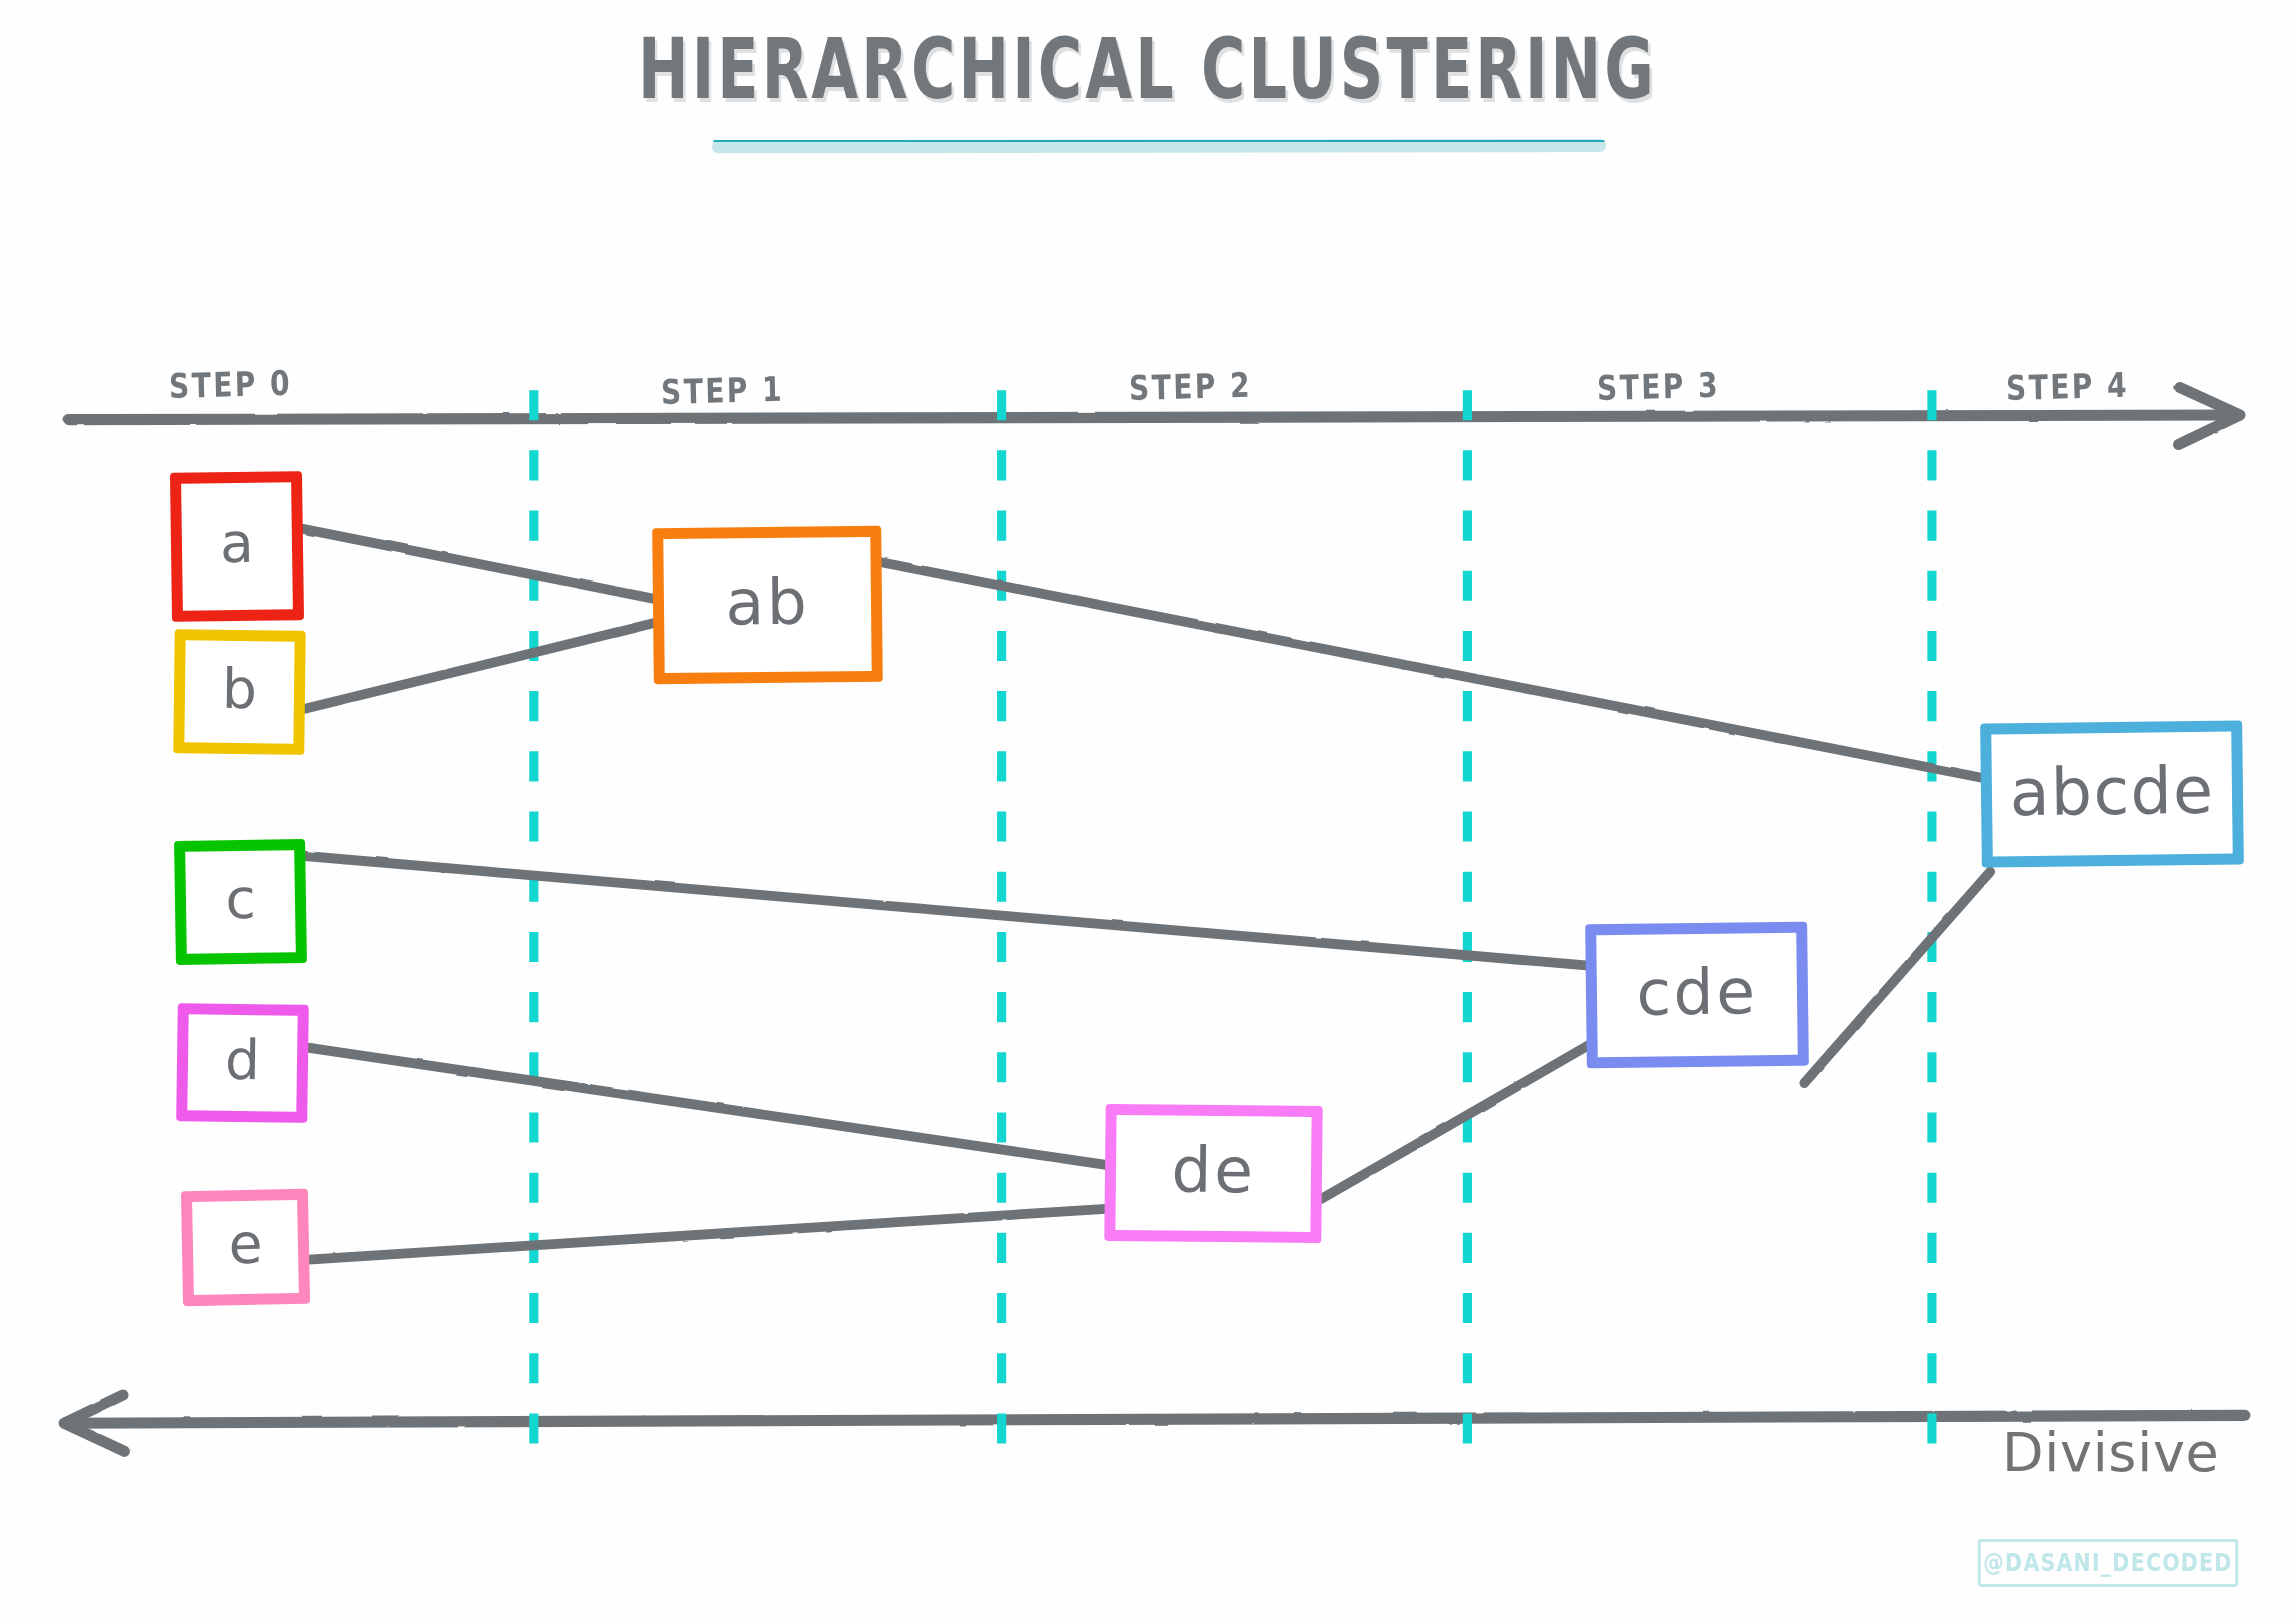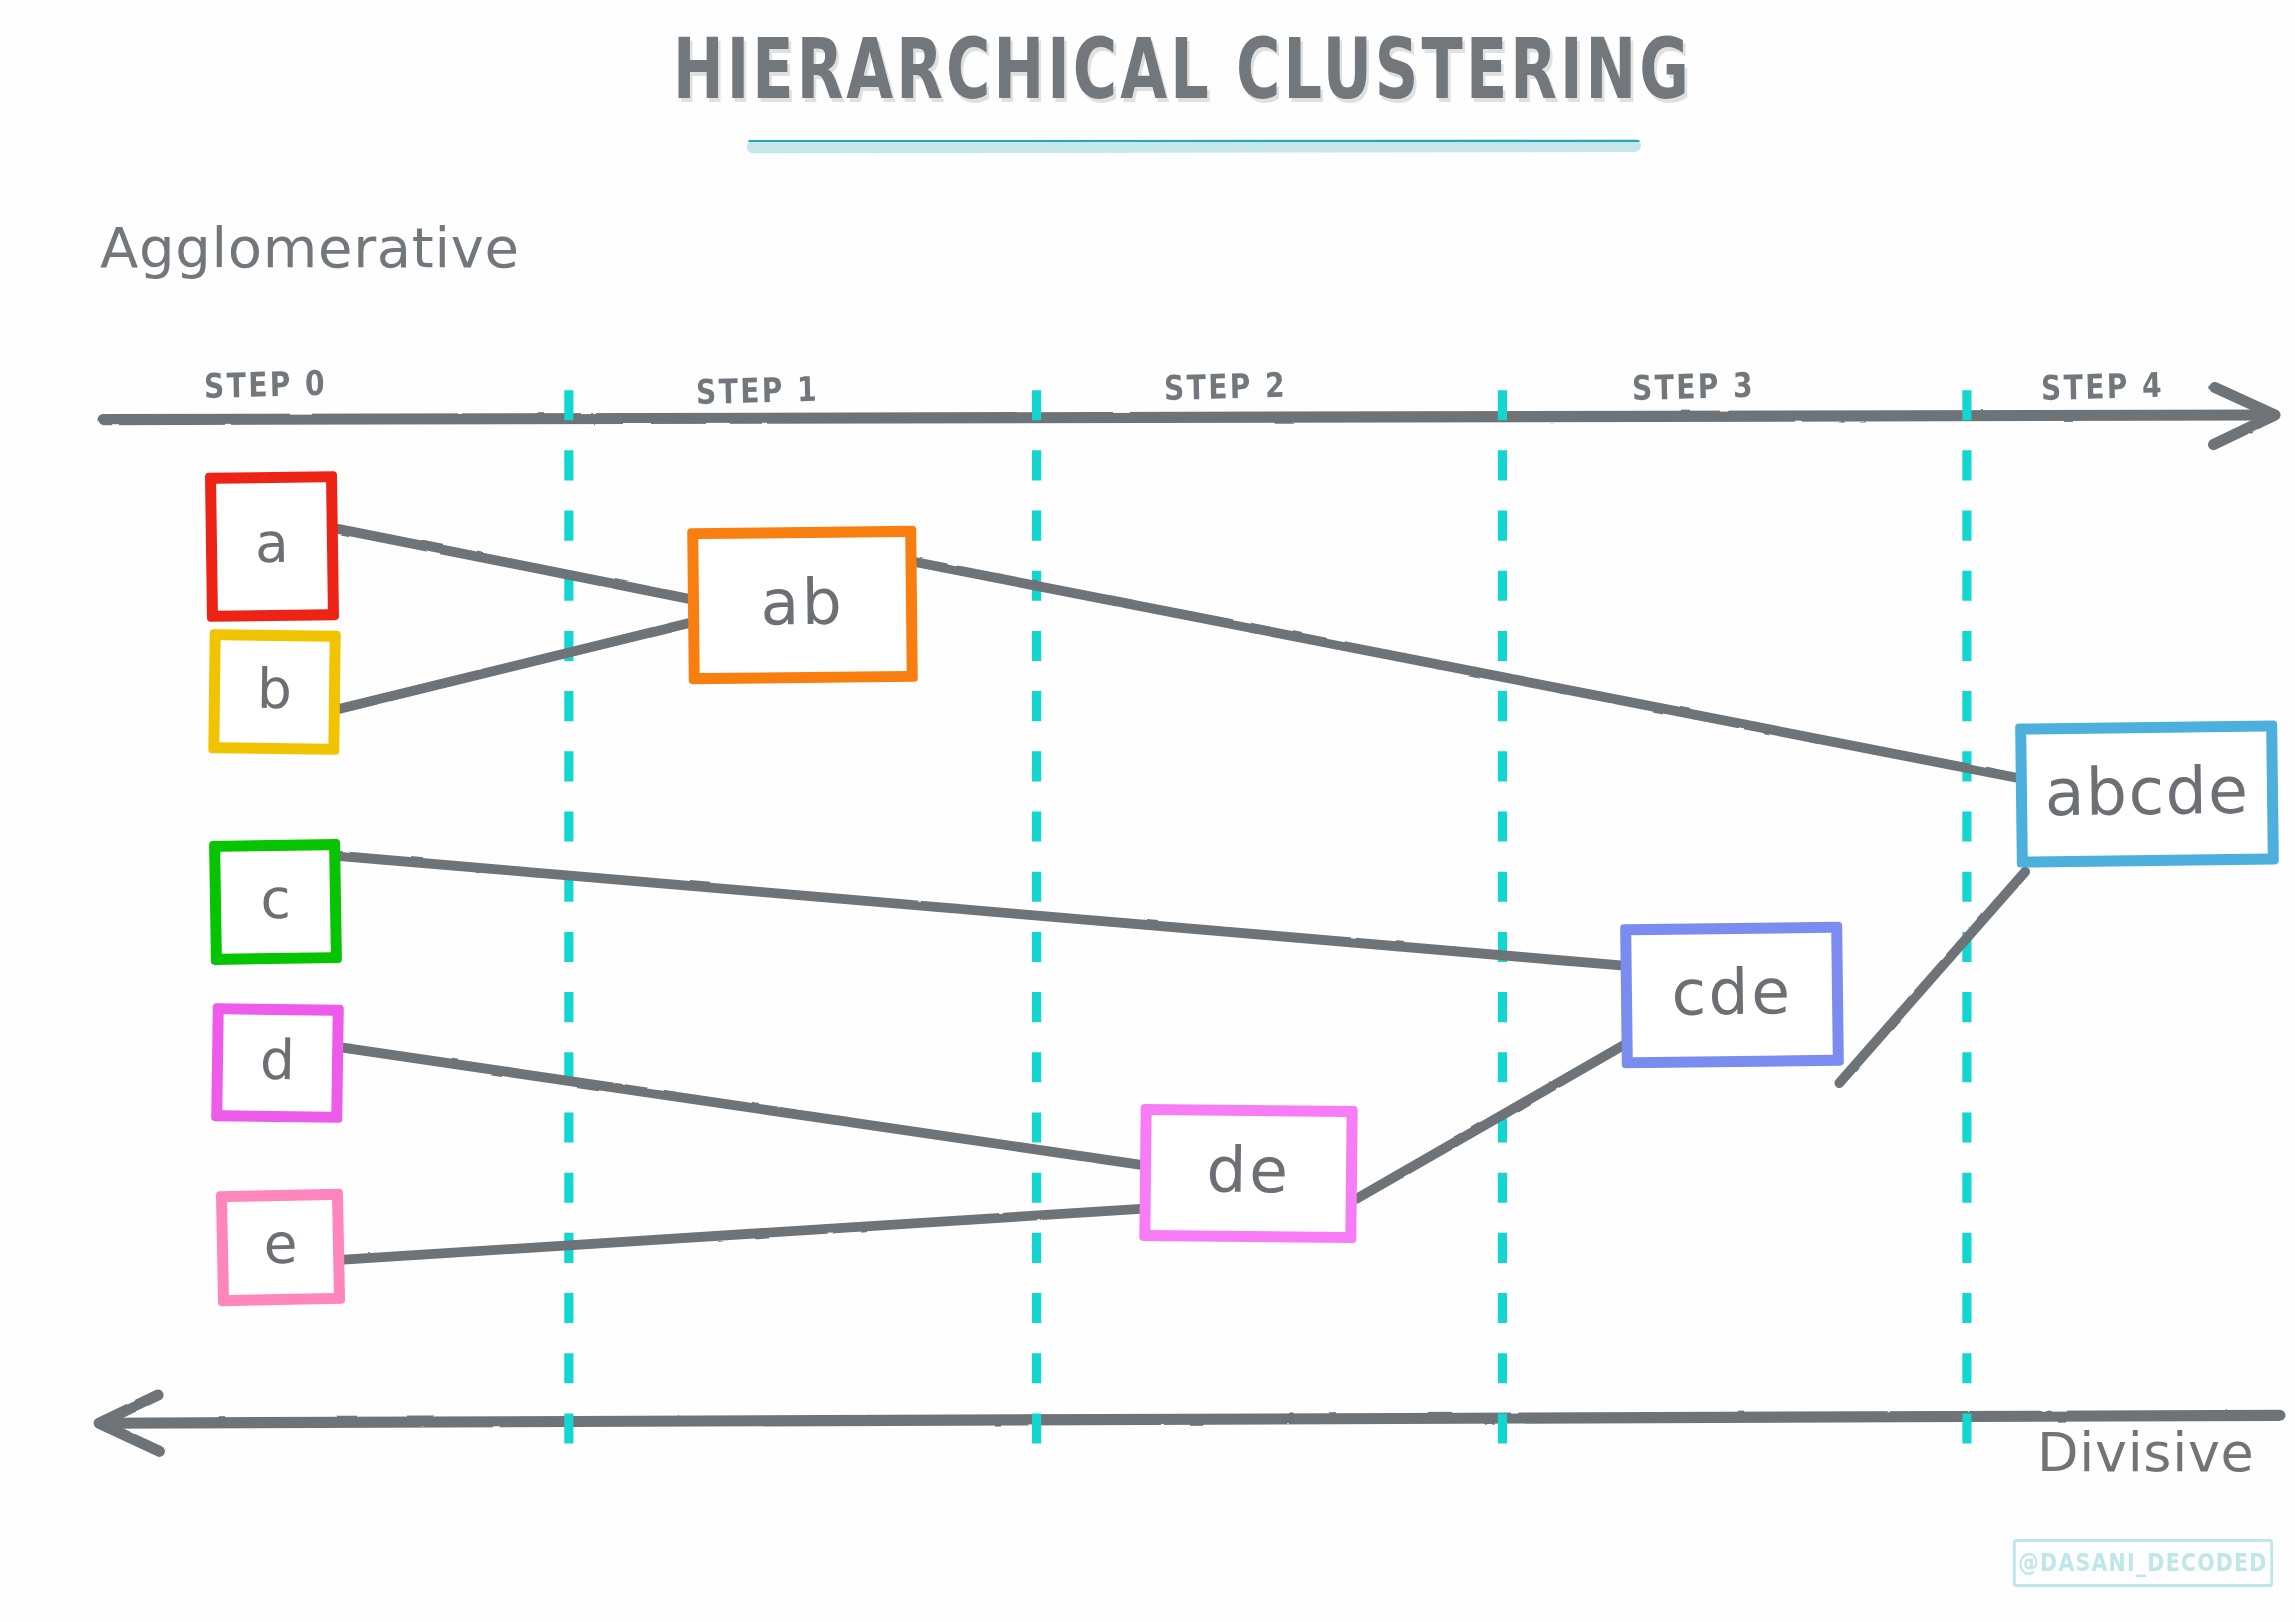--- a/index.html
+++ b/index.html
@@ -1,21 +1,21 @@
 <!DOCTYPE html>
 <html style="font-size:10.5px"><head>
 <meta charset="utf-8">
 <style>
   html,body{margin:0;padding:0;background:#ffffff;}
   body{
     width:2295px;height:1623px;position:relative;overflow:hidden;
     font-family:"DejaVu Sans", sans-serif;
     background:#fefefe;
   }
-  #stage{position:absolute;inset:0;margin-left:35px;}
+  #stage{position:absolute;inset:0;}
   svg#canvas{position:absolute;left:0;top:0;width:2295px;height:1623px;}
 
   .ttl{
     position:absolute;left:0;top:19.6px;width:2295px;text-align:center;
     font-family:"DejaVu Sans Condensed","DejaVu Sans",sans-serif;
     font-size:84px;font-weight:700;letter-spacing:3.9px;
     color:#72777b;
     transform:scaleX(0.80);transform-origin:50% 50%;
     text-shadow:3.3px 3.9px 0 rgba(150,155,158,0.30);
     white-space:nowrap;
@@ -64,21 +64,20 @@
     box-sizing:border-box;
   }
 </style>
 </head>
 <body>
 
 <div id="stage">
 
   <div class="ttl">HIERARCHICAL CLUSTERING</div>
 
-  <div class="lbl-agglo">Agglomerative</div>
   <div class="lbl-div">Divisive</div>
 
   <div class="steplbl" style="left:169px;  top:366px;">STEP 0</div>
   <div class="steplbl" style="left:661px; top:372px;">STEP 1</div>
   <div class="steplbl" style="left:1129px; top:368px;">STEP 2</div>
   <div class="steplbl" style="left:1597px; top:368px;">STEP 3</div>
   <div class="steplbl" style="left:2006px; top:368px;">STEP 4</div>
 
   <svg id="canvas" viewBox="0 0 3508 2480">
     <defs>

